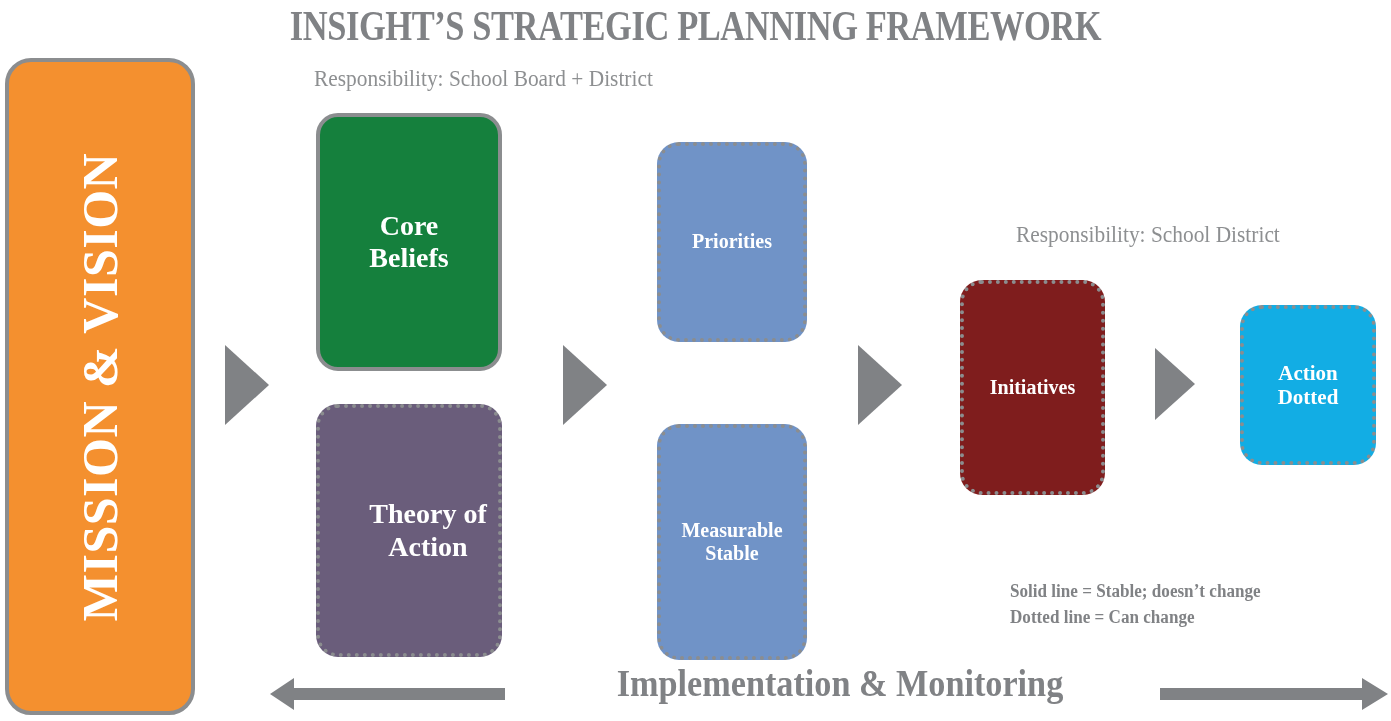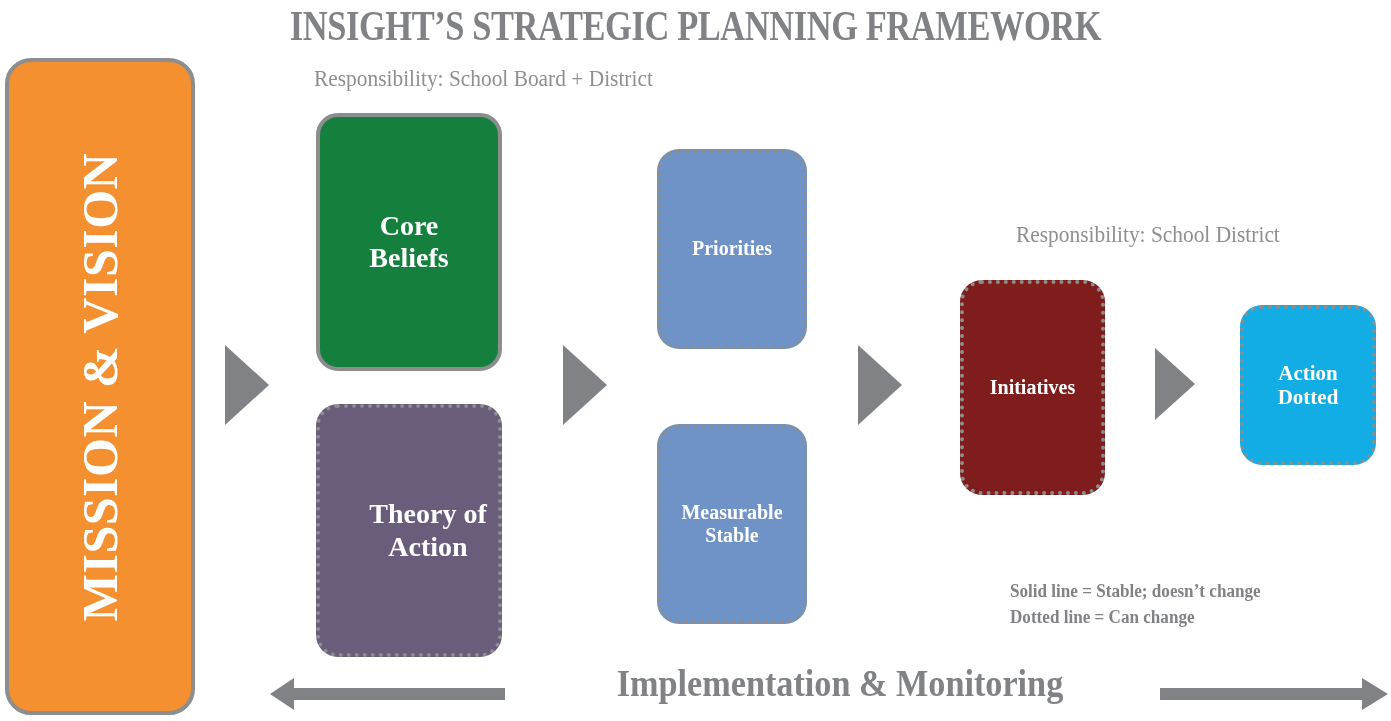--- a/index.html
+++ b/index.html
@@ -80,25 +80,25 @@
 
   #core-beliefs {
     left: 316px; top: 113px; width: 186px; height: 258px;
     background: #15803d; font-size: 28px;
   }
   #theory-of-action {
     left: 316px; top: 404px; width: 186px; height: 253px;
     background: #6A5D7B; font-size: 28px; padding-left: 38px;
   }
   #priorities {
-    left: 657px; top: 149px; width: 150px; height: 200px;
+    left: 657px; top: 142px; width: 150px; height: 200px;
     background: #7093C7; font-size: 20px;
   }
   #measurable-goals {
-    left: 657px; top: 424px; width: 150px; height: 200px;
+    left: 657px; top: 424px; width: 150px; height: 236px;
     background: #7093C7; font-size: 20px;
   }
   #initiatives {
     left: 960px; top: 280px; width: 145px; height: 215px;
     background: #7f1d1d; font-size: 20px;
   }
   #action-steps {
     left: 1240px; top: 305px; width: 136px; height: 160px;
     background: #12ADE4; font-size: 21px;
   }

